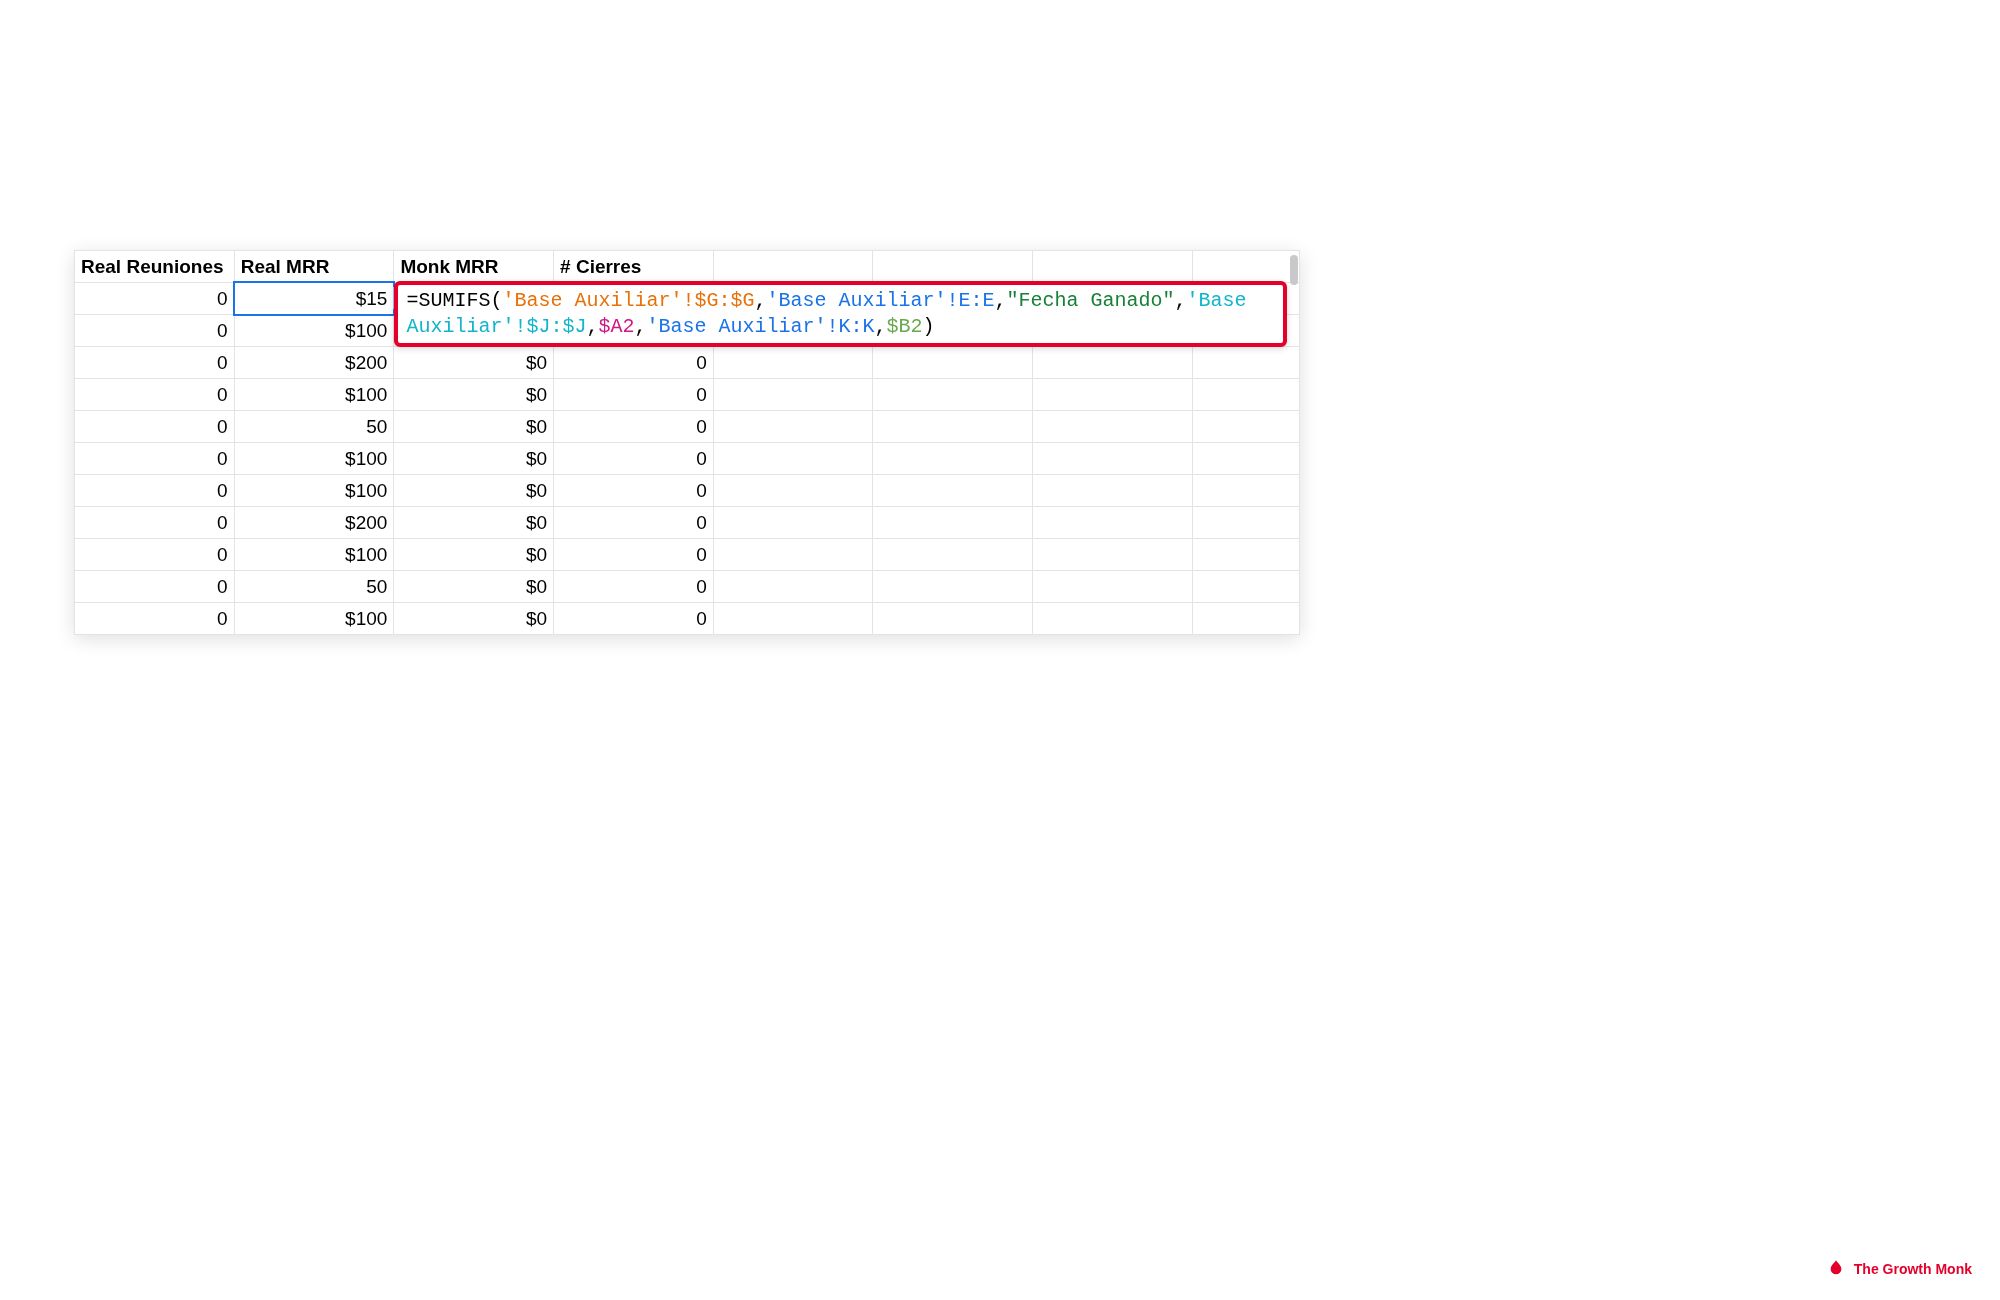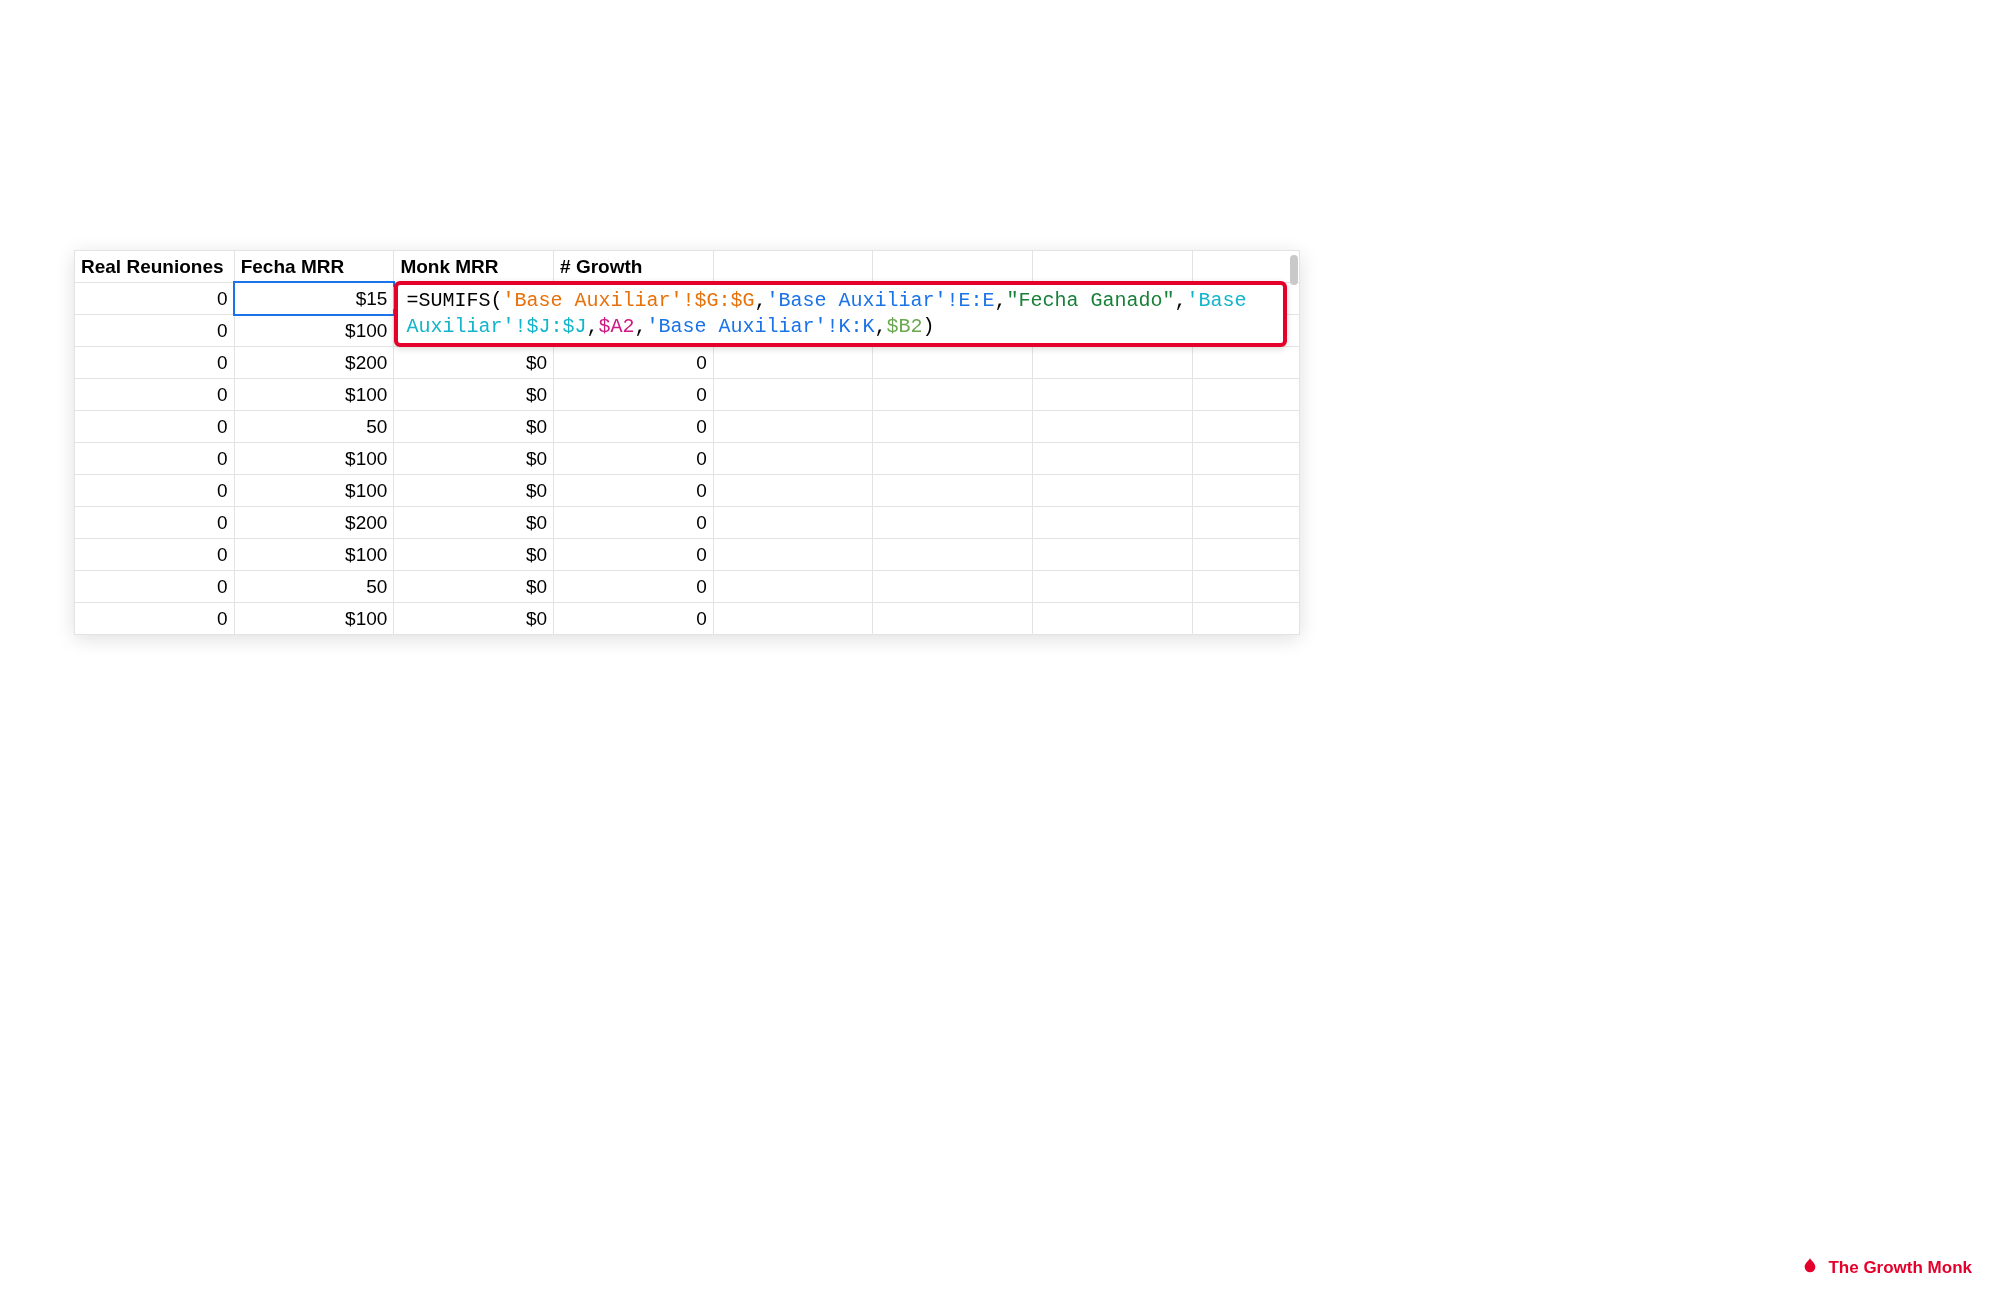--- a/index.html
+++ b/index.html
@@ -129,21 +129,21 @@
 
     .brand {
       position: absolute;
       bottom: 22px;
       right: 28px;
       display: flex;
       align-items: center;
       gap: 10px;
       color: #e4002b;
       font-weight: 700;
-      font-size: 17px;
+      font-size: 14px;
     }
     .brand svg {
       width: 16px;
       height: 16px;
     }
   </style>
 </head>
 <body>
 
 <div class="sheet-container">
@@ -155,23 +155,23 @@
         <col class="c3">
         <col class="c4">
       <col class="c5">
         <col class="c6">
         <col class="c7">
         <col class="c8">
     </colgroup>
     <thead>
       <tr>
         <th>Real Reuniones</th>
-        <th>Fecha MRR</th>
+        <th>Real MRR</th>
         <th>Monk MRR</th>
-        <th># Growth</th>
+        <th># Cierres</th>
         <th></th>
         <th></th>
         <th></th>
         <th></th>
       </tr>
     </thead>
     <tbody>
       <tr>
         <td class="num">0</td>
         <td class="num active-cell" style="overflow:visible;">

